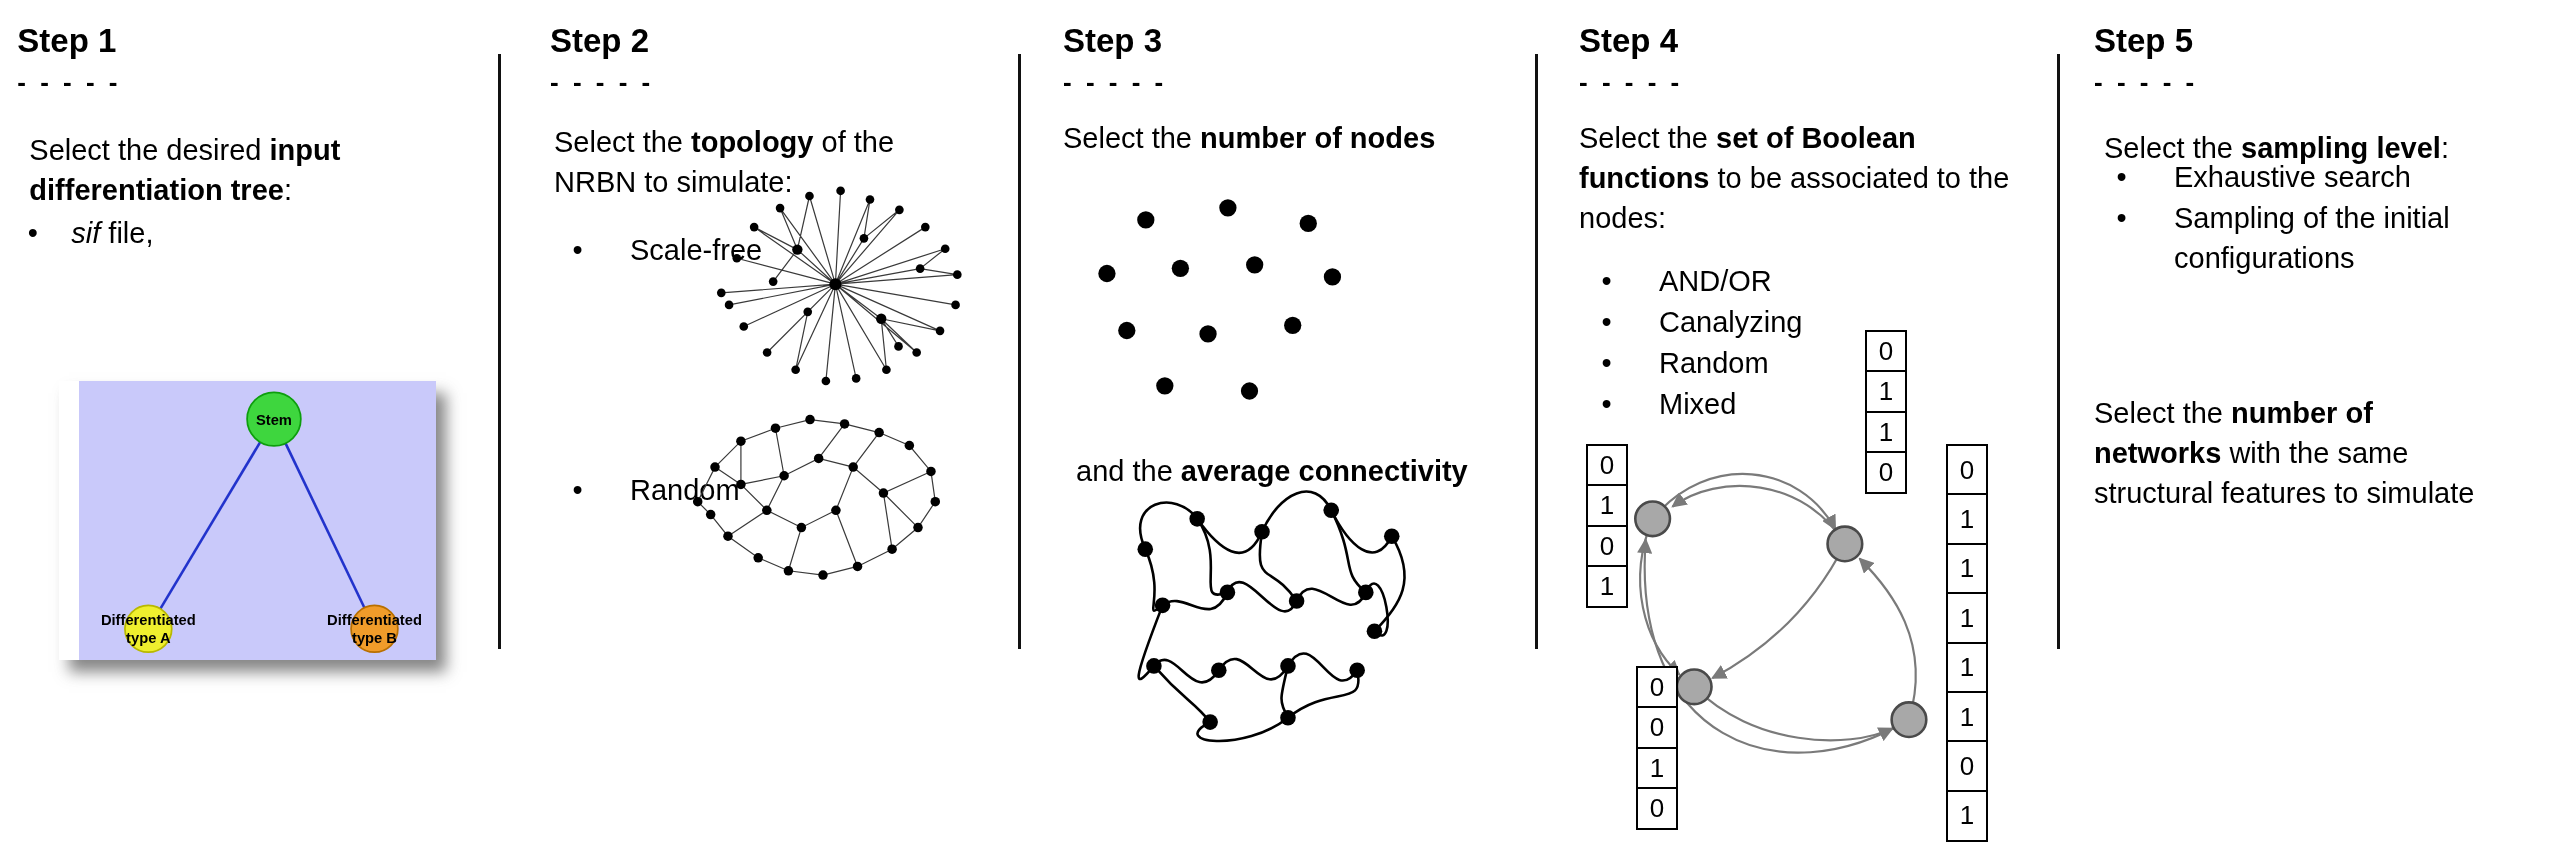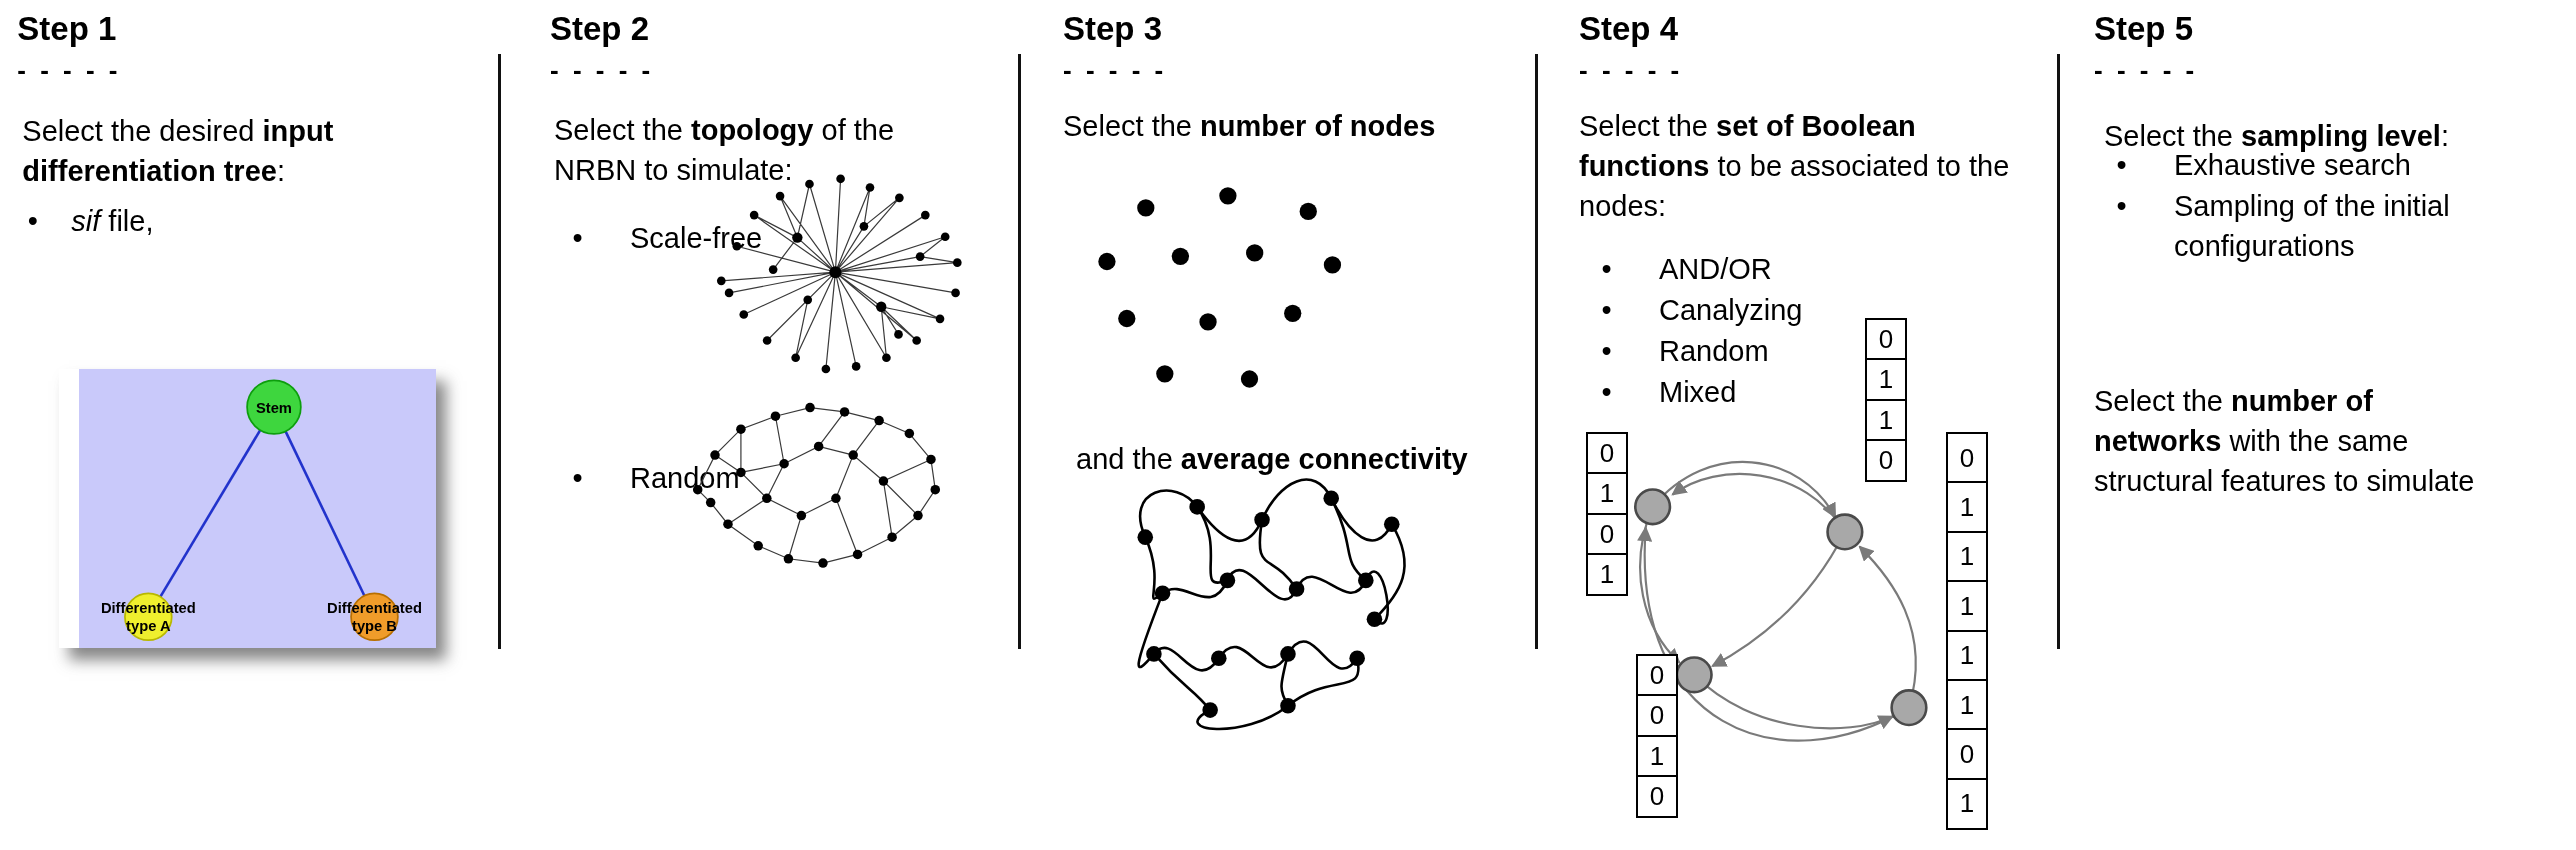--- a/index.html
+++ b/index.html
@@ -1,20 +1,20 @@
 <!DOCTYPE html>
 <html style="font-size:14px"><head>
 <meta charset="utf-8">
 <style>
   html,body{margin:0;padding:0;background:#fff;}
   body{width:2576px;height:851px;position:relative;overflow:hidden;
        font-family:"Liberation Sans",sans-serif;color:#000;}
   .canvas{position:absolute;inset:0;}
   .divider{position:absolute;top:54px;height:595px;width:2.6px;background:#111;}
-  .col{position:absolute;top:0;height:757px;}
+  .col{position:absolute;top:12px;height:757px;}
   .step-title{position:absolute;top:10.4px;left:0;font-size:33px;font-weight:bold;margin:0;}
   .dashes{position:absolute;top:55px;left:0;font-size:26px;font-weight:bold;letter-spacing:3.5px;}
   .body-txt{position:absolute;font-size:29px;line-height:40px;}
   .bullet{position:relative;padding-left:80px;font-size:29px;line-height:40px;margin-bottom:0.9px;}
   .bullet::before{content:"\2022";position:absolute;left:22.5px;top:0;}
   .bullet.tight{padding-left:54px;}
   .bullet.tight::before{left:10.4px;}
   b{font-weight:bold;}
   i{font-style:italic;}
   .tree-box{position:absolute;box-shadow:10.4px 12px 14px rgba(70,70,70,0.65);padding-left:20px;}
@@ -32,21 +32,21 @@
 <div class="canvas">
 
   <div class="divider" style="left:498px"></div>
   <div class="divider" style="left:1018px"></div>
   <div class="divider" style="left:1535px"></div>
   <div class="divider" style="left:2057px"></div>
 
   <section class="col" style="left:17.3px;width:474px">
     <h2 class="step-title">Step 1</h2>
     <div class="dashes">- - - - -</div>
-    <p class="body-txt" style="top:106px;left:0;max-width:472px;margin:5px">
+    <p class="body-txt" style="top:106px;left:0;max-width:472px;margin:12px">
       <span>Select the desired </span><b>input differentiation tree</b><span>:</span>
     </p>
     <div class="body-txt" style="top:201px;left:0;max-width:357px">
       <div class="bullet tight"><i>sif</i><span> file,</span></div>
     </div>
     <div class="tree-box" style="left:42px;top:369px;width:357px;height:279px">
       <svg viewBox="0 0 412 322" width="357" height="279">
         <rect x="0" y="0" width="412" height="322" fill="#c9c9fa"></rect>
         <line x1="225" y1="44" x2="80" y2="286" stroke-width="3" stroke="#2233cc"></line>
         <line x1="225" y1="44" x2="341" y2="286" stroke-width="3" stroke="#2233cc"></line>

